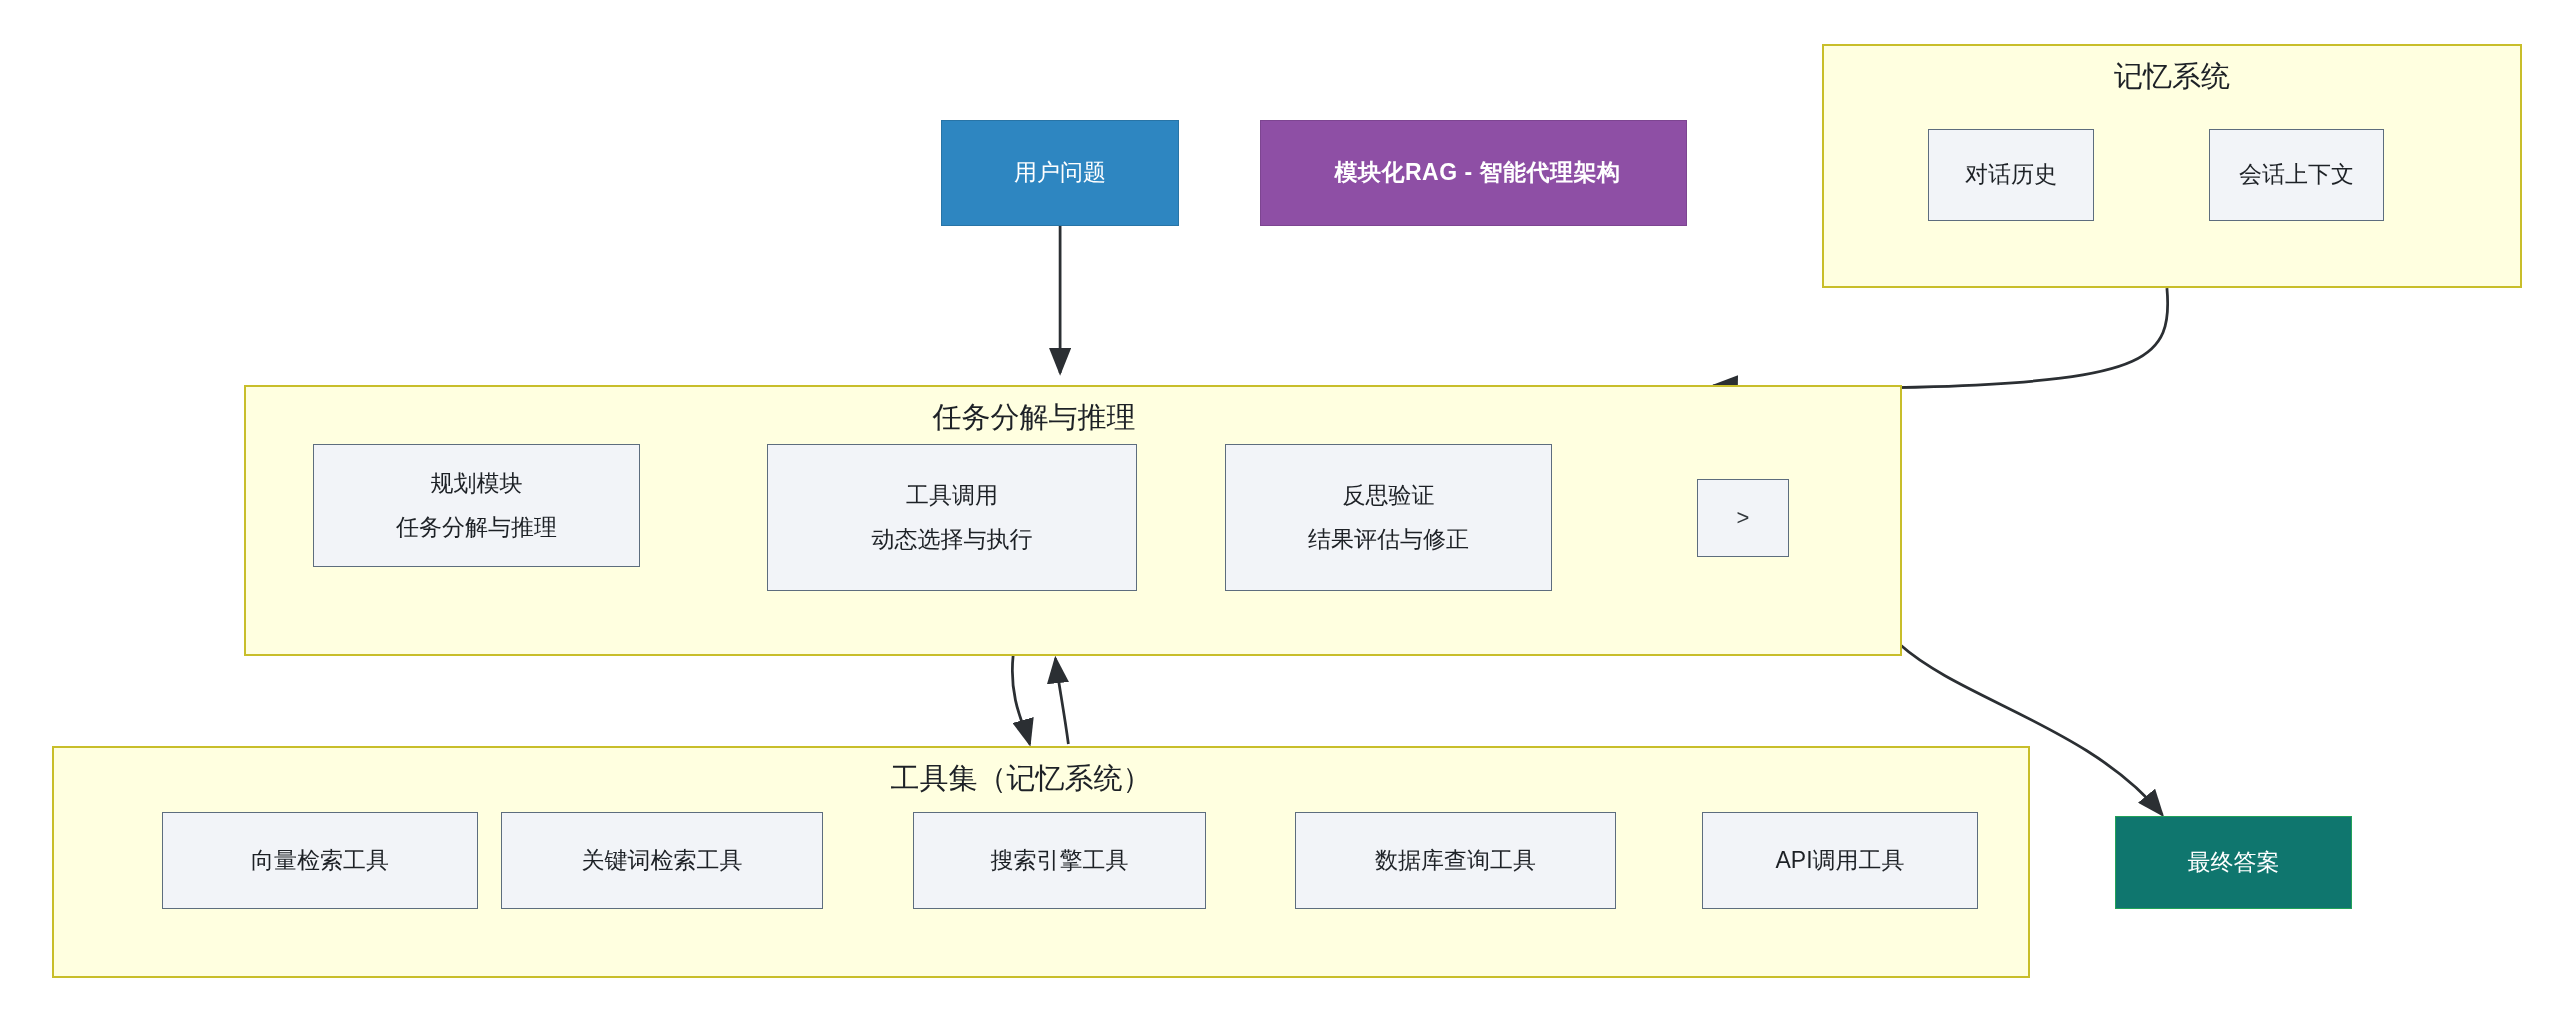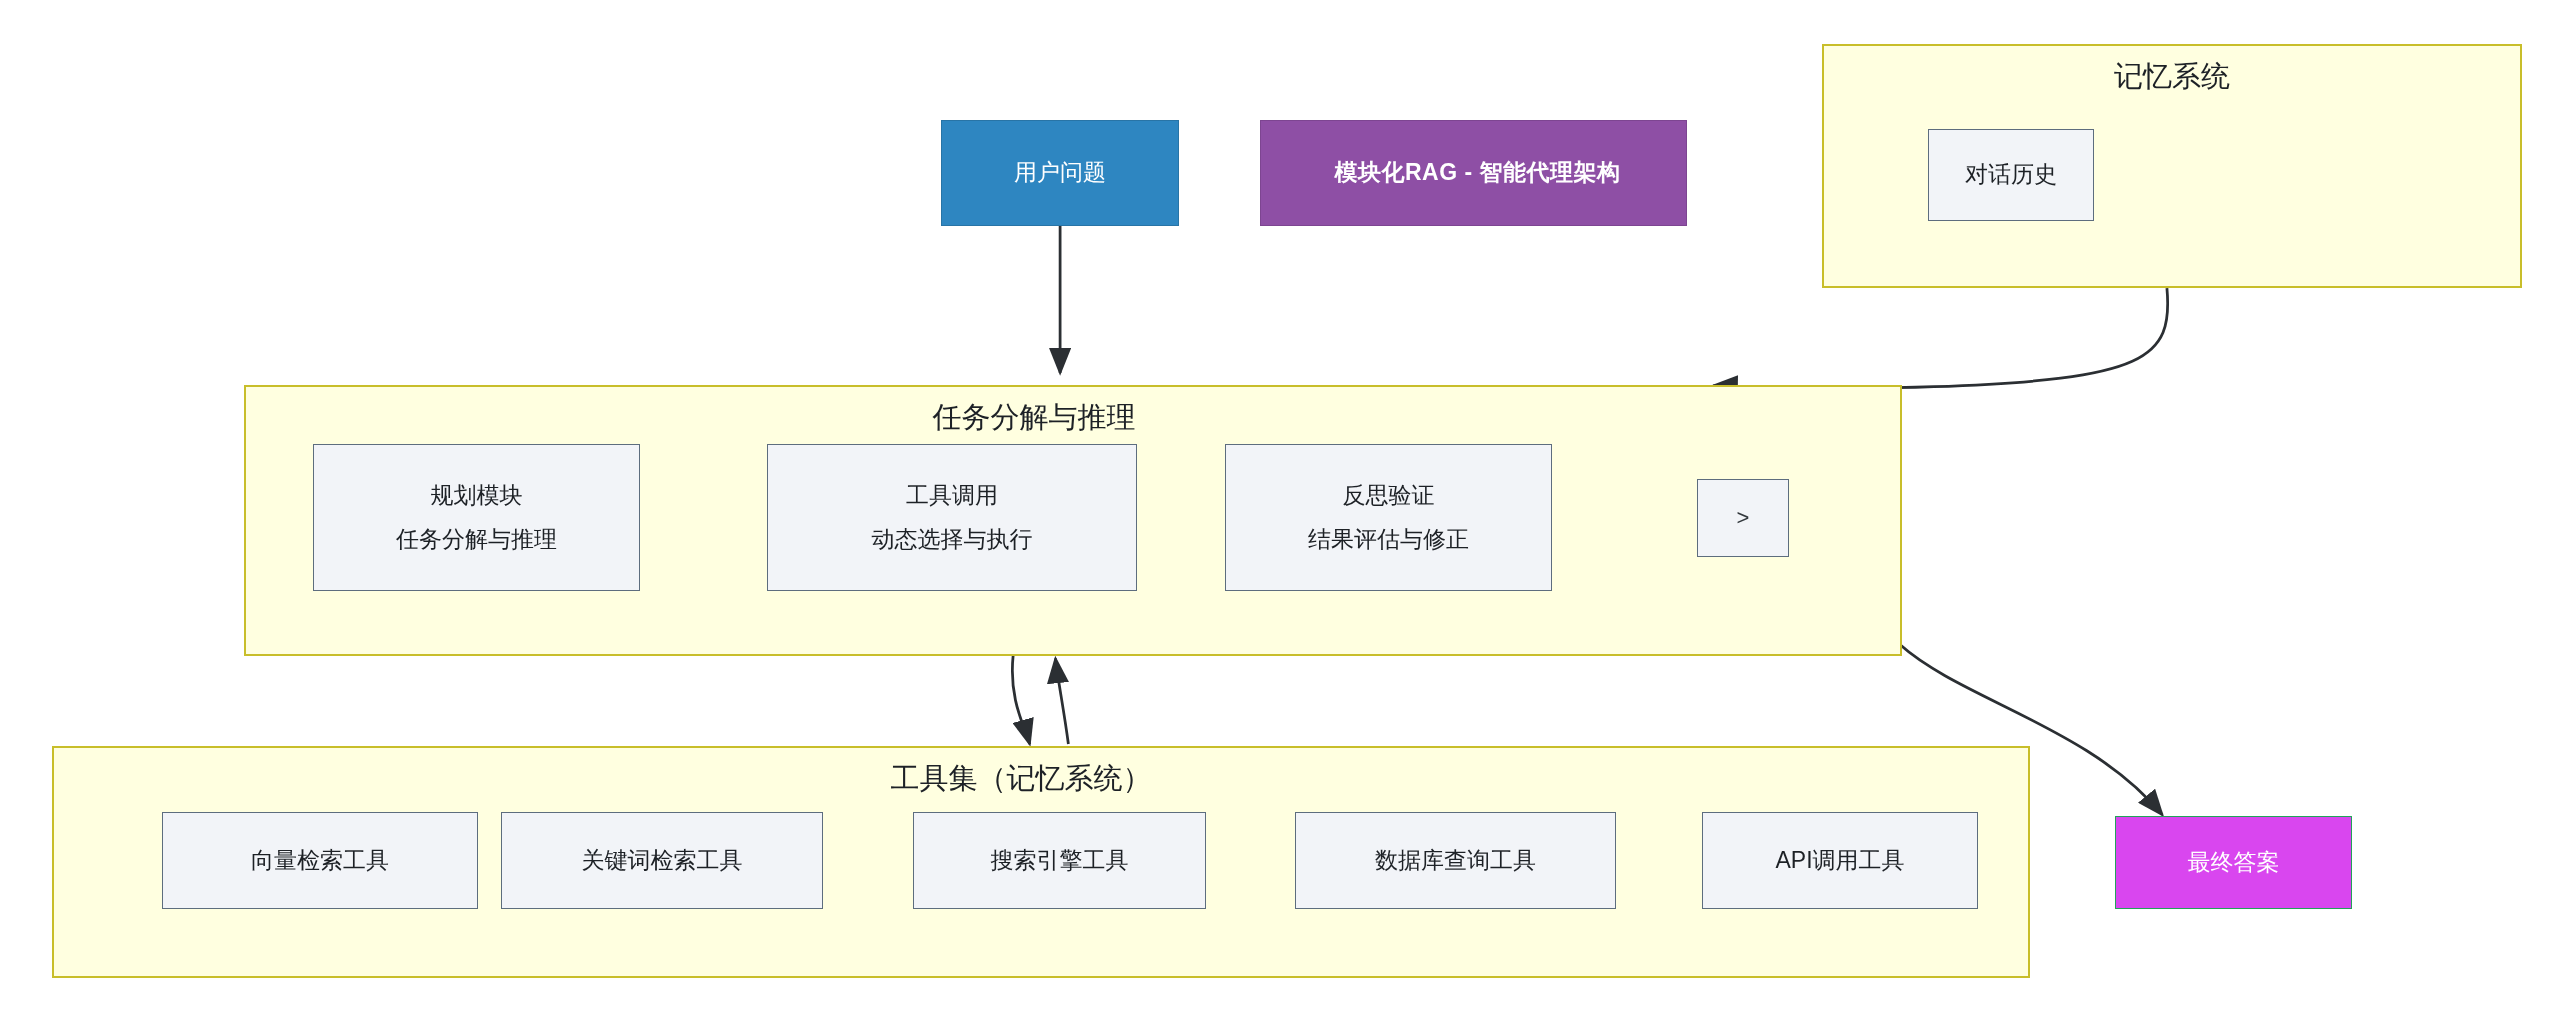--- a/index.html
+++ b/index.html
@@ -55,21 +55,21 @@
   }
   .node-purple {
     background: #8e4fa5;
     border: 1.8px solid #7d4591;
     font-weight: bold;
     font-size: 23px;
     letter-spacing: 0.5px;
     padding-left: 8px;
   }
   .node-green {
-    background: #d946ef;
+    background: #0f766e;
     border: 1.8px solid #22a259;
   }
   
   .group {
     position: absolute;
     box-sizing: border-box;
     background: #ffffe0;
     border: 2.8px solid #c8be2a;
   }
   .group-title {
@@ -147,26 +147,29 @@
     <span>模块化RAG - 智能代理架构</span>
   </div>
 
   <div class="group" style="left:1822px; top:44px; width:700px; height:244px;">
     <div class="group-title">记忆系统</div>
 
     <div class="node plain-node" style="left:104px; top:83px; width:166px; height:92px;">
       <span>对话历史</span>
     </div>
 
+    <div class="node plain-node" style="left:385px; top:83px; width:175px; height:92px;">
+      <span>会话上下文</span>
+    </div>
   </div>
 
   <div class="group" style="left:244px; top:385px; width:1658px; height:271px;">
     <div class="group-title" style="left:-39px;">任务分解与推理</div>
 
-    <div class="node plain-node" style="left:67px; top:57px; width:327px; height:147px;">
+    <div class="node plain-node" style="left:67px; top:57px; width:327px; height:123px;">
       <span>规划模块</span>
       <span class="line2">任务分解与推理</span>
     </div>
 
     <div class="node plain-node" style="left:521px; top:57px; width:370px; height:147px;">
       <span>工具调用</span>
       <span class="line2">动态选择与执行</span>
     </div>
 
     <div class="node plain-node" style="left:979px; top:57px; width:327px; height:147px;">

